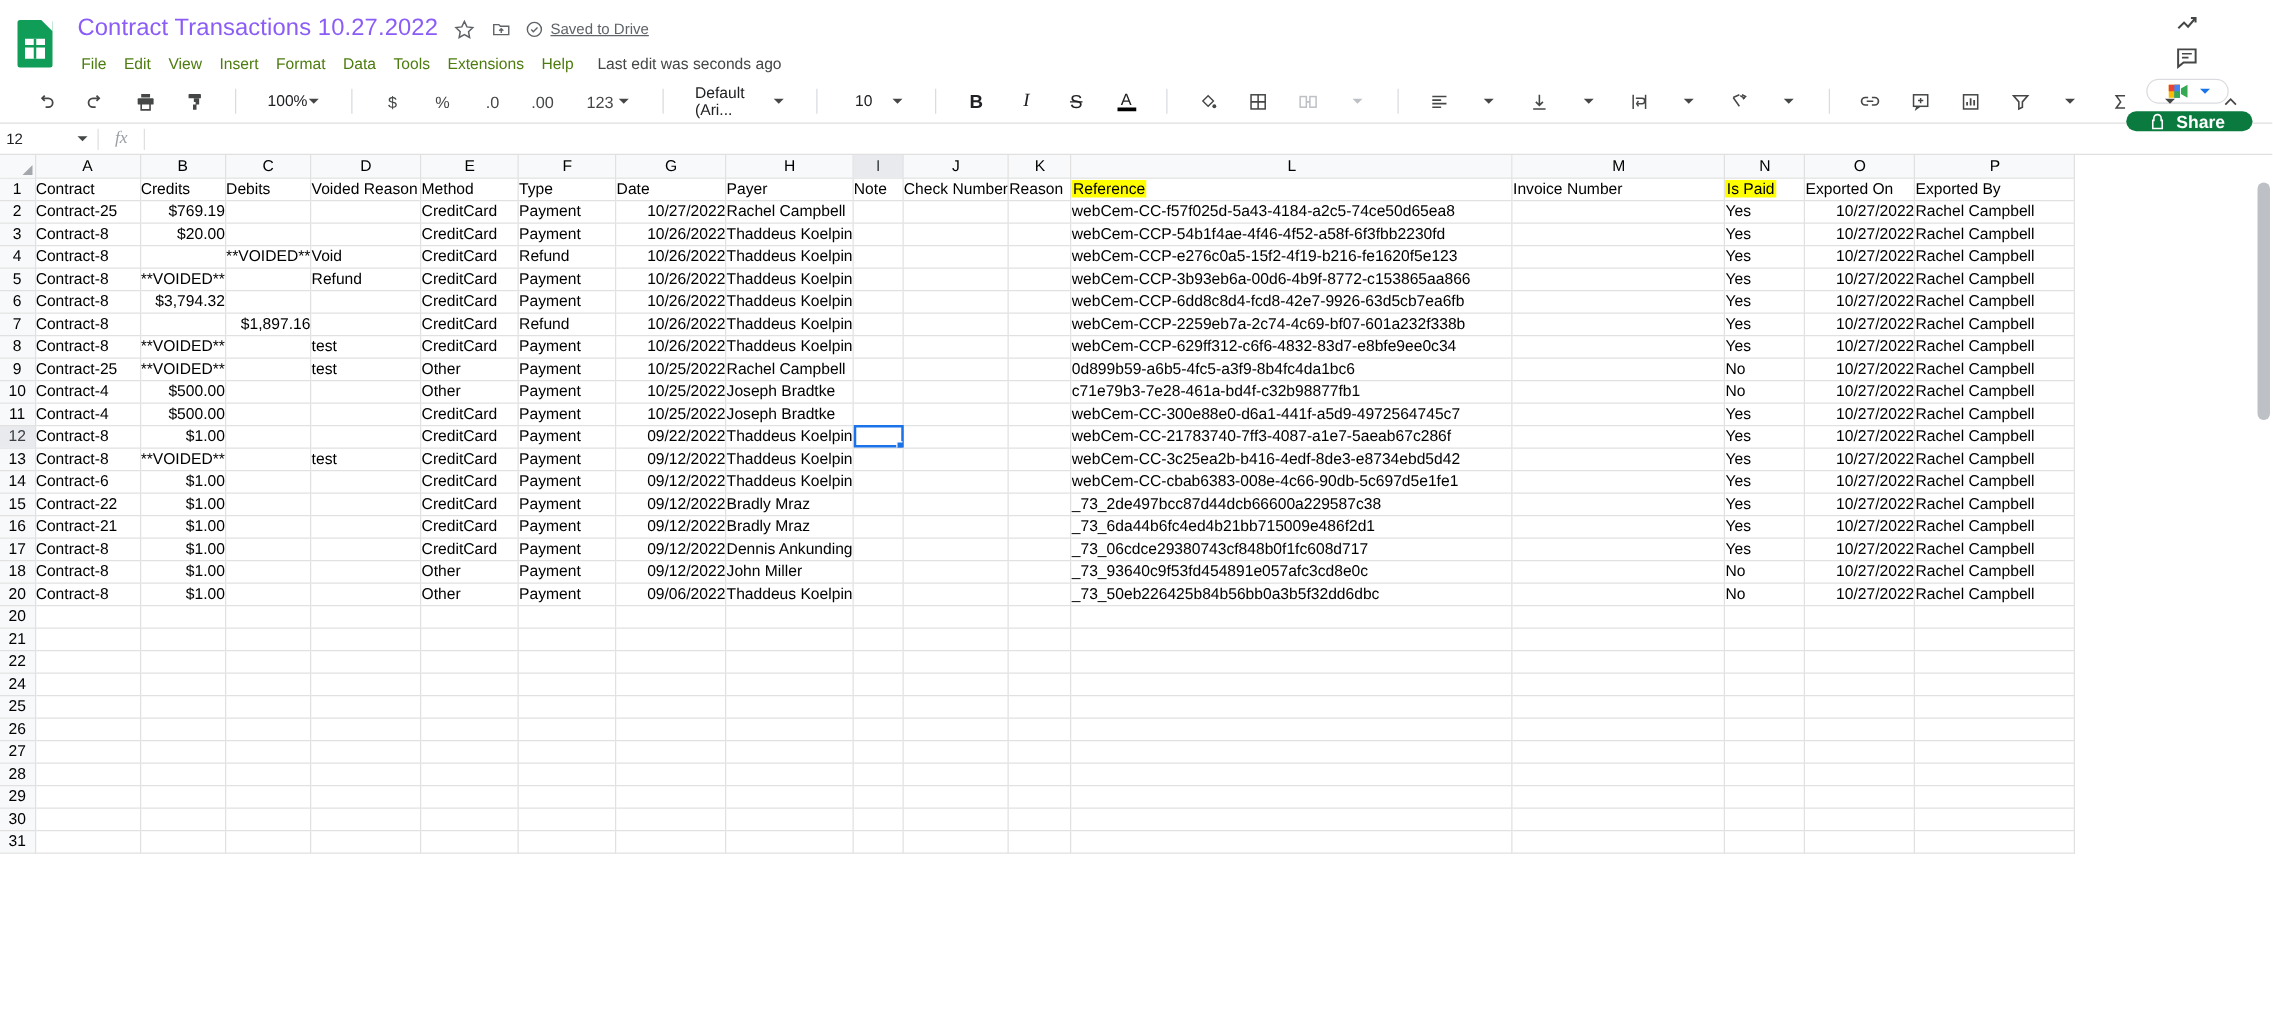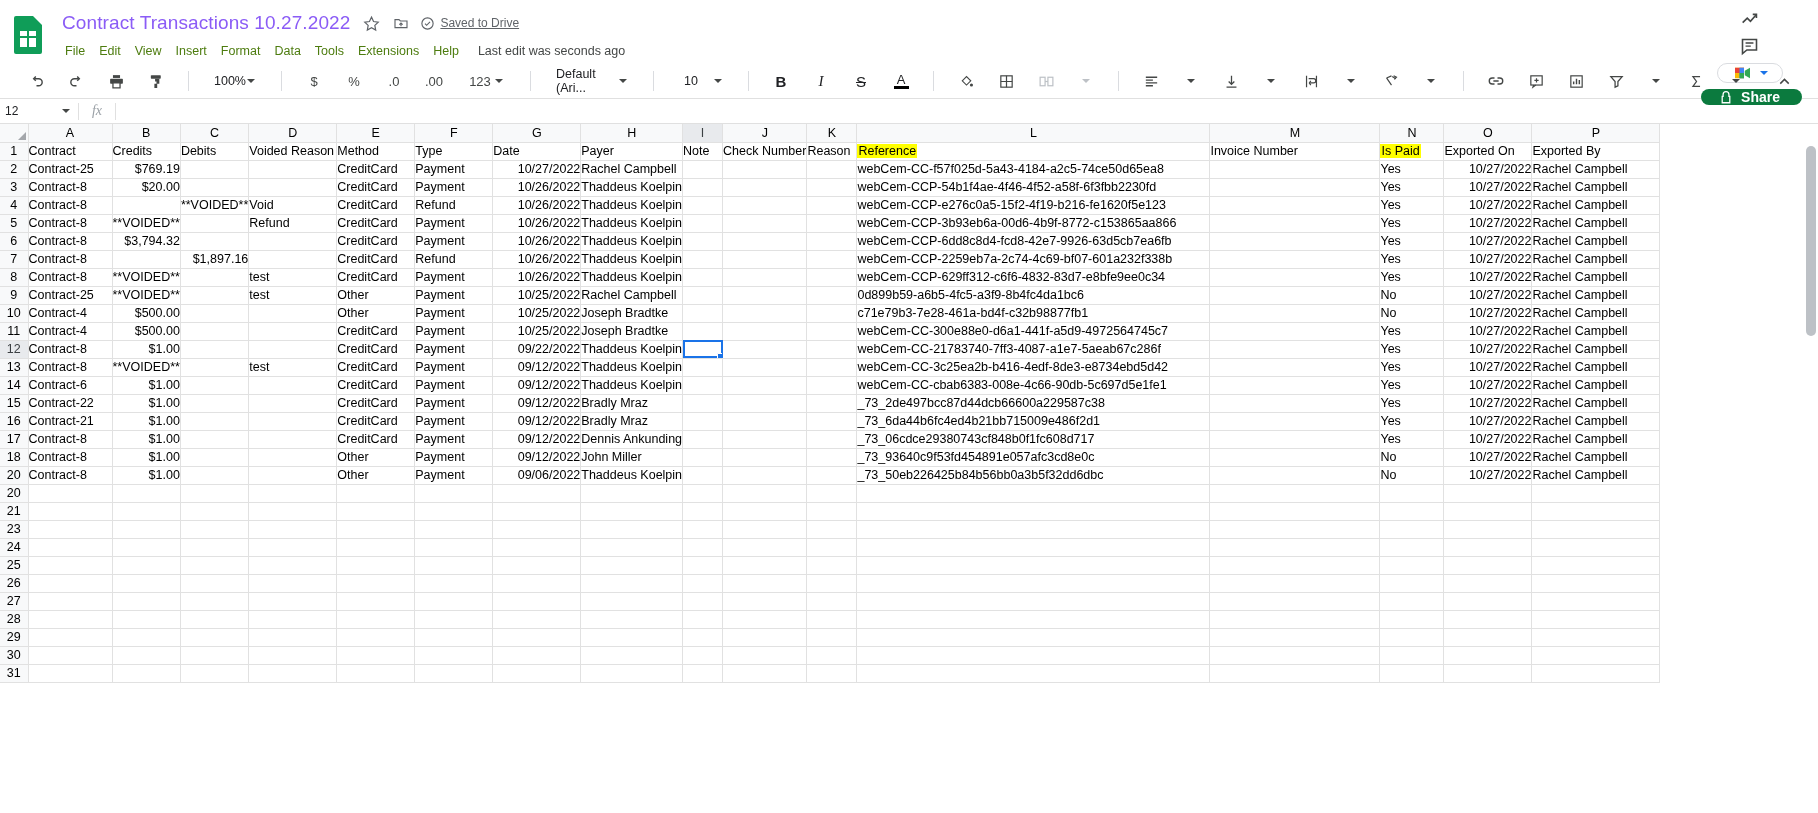--- a/index.html
+++ b/index.html
@@ -859,21 +859,21 @@
           <td class="cell"></td>
           <td class="cell"></td>
           <td class="cell"></td>
           <td class="cell"></td>
           <td class="cell"></td>
           <td class="cell"></td>
           <td class="cell"></td>
           <td class="cell"></td>
         </tr>
         <tr>
-          <td class="rowhdr">23</td>
+          <td class="rowhdr">22</td>
           <td class="cell"></td>
           <td class="cell"></td>
           <td class="cell"></td>
           <td class="cell"></td>
           <td class="cell"></td>
           <td class="cell"></td>
           <td class="cell"></td>
           <td class="cell"></td>
           <td class="cell"></td>
           <td class="cell"></td>

